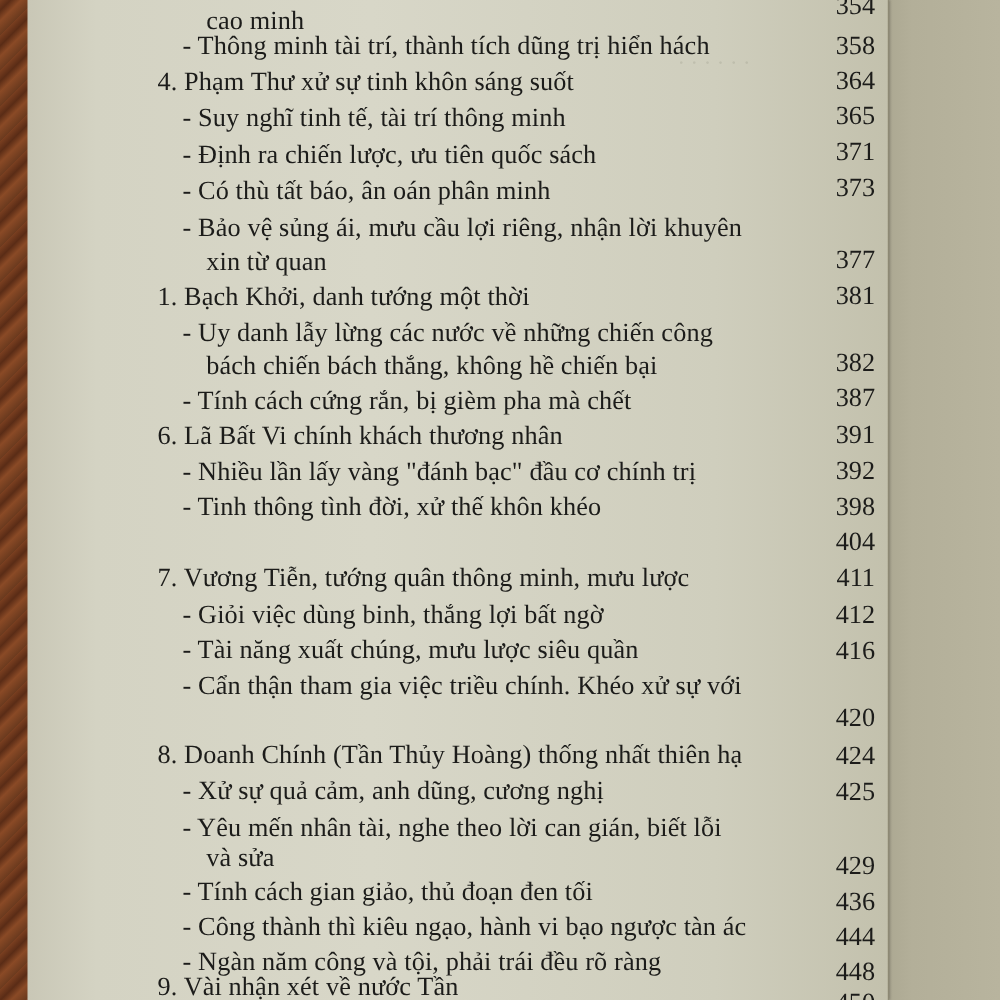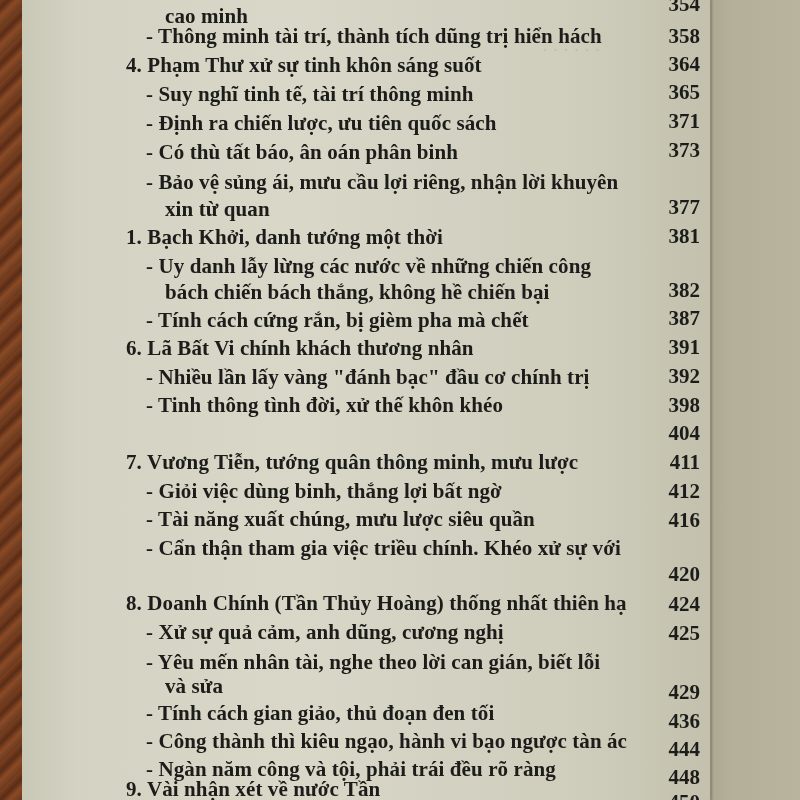--- a/index.html
+++ b/index.html
@@ -18,21 +18,21 @@
     }
     .page {
       position:absolute; left:22px; top:0; width:688px; height:800px;
       background:linear-gradient(90deg,#c9c7b6 0%,#d4d3c3 8%,#d8d7c8 40%,#cfcebd 80%,#c3c1ad 100%);
       box-shadow: 1px 0 0 #8f8b76, 2px 0 2px rgba(0,0,0,0.25);
     }
     .ghost {
       position:absolute; color:rgba(120,120,105,0.18); font-size:18px;
       white-space:nowrap;
     }
-    .toc { position:absolute; left:0; top:0; width:688px; height:800px;font-weight:bold; }
+    .toc { position:absolute; left:0; top:0; width:688px; height:800px; }
     .line {
       position:absolute; font-size:21px; color:#1c1c1a; white-space:nowrap;
       letter-spacing:0.1px;
     }
     .pg {
       position:absolute; font-size:21px; color:#1c1c1a; text-align:right;
       width:60px; left:618px;
     }
   </style>
 </head>
@@ -55,21 +55,21 @@
 
     <div class="line" style="left:104px;top:53px;">4. Phạm Thư xử sự tinh khôn sáng suốt</div>
     <div class="pg" style="top:52px;">364</div>
 
     <div class="line" style="left:124px;top:82px;">- Suy nghĩ tinh tế, tài trí thông minh</div>
     <div class="pg" style="top:80px;">365</div>
 
     <div class="line" style="left:124px;top:111px;">- Định ra chiến lược, ưu tiên quốc sách</div>
     <div class="pg" style="top:109px;">371</div>
 
-    <div class="line" style="left:124px;top:140px;">- Có thù tất báo, ân oán phân binh</div>
+    <div class="line" style="left:124px;top:140px;">- Có thù tất báo, ân oán phân minh</div>
     <div class="pg" style="top:138px;">373</div>
 
     <div class="line" style="left:124px;top:170px;">- Bảo vệ sủng ái, mưu cầu lợi riêng, nhận lời khuyên</div>
     <div class="line" style="left:143px;top:197px;">xin từ quan</div>
     <div class="pg" style="top:195px;">377</div>
 
     <div class="line" style="left:104px;top:225px;">1. Bạch Khởi, danh tướng một thời</div>
     <div class="pg" style="top:224px;">381</div>
 
     <div class="line" style="left:143px;top:280px;">bách chiến bách thắng, không hề chiến bại</div>

